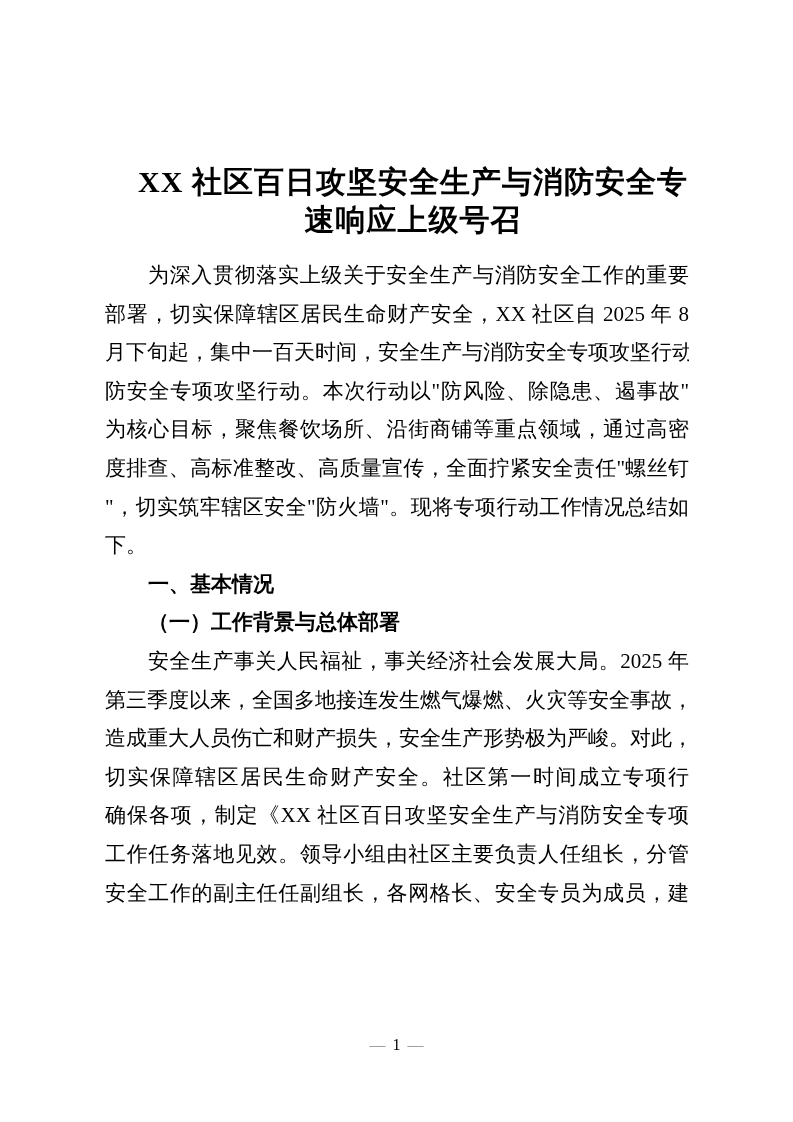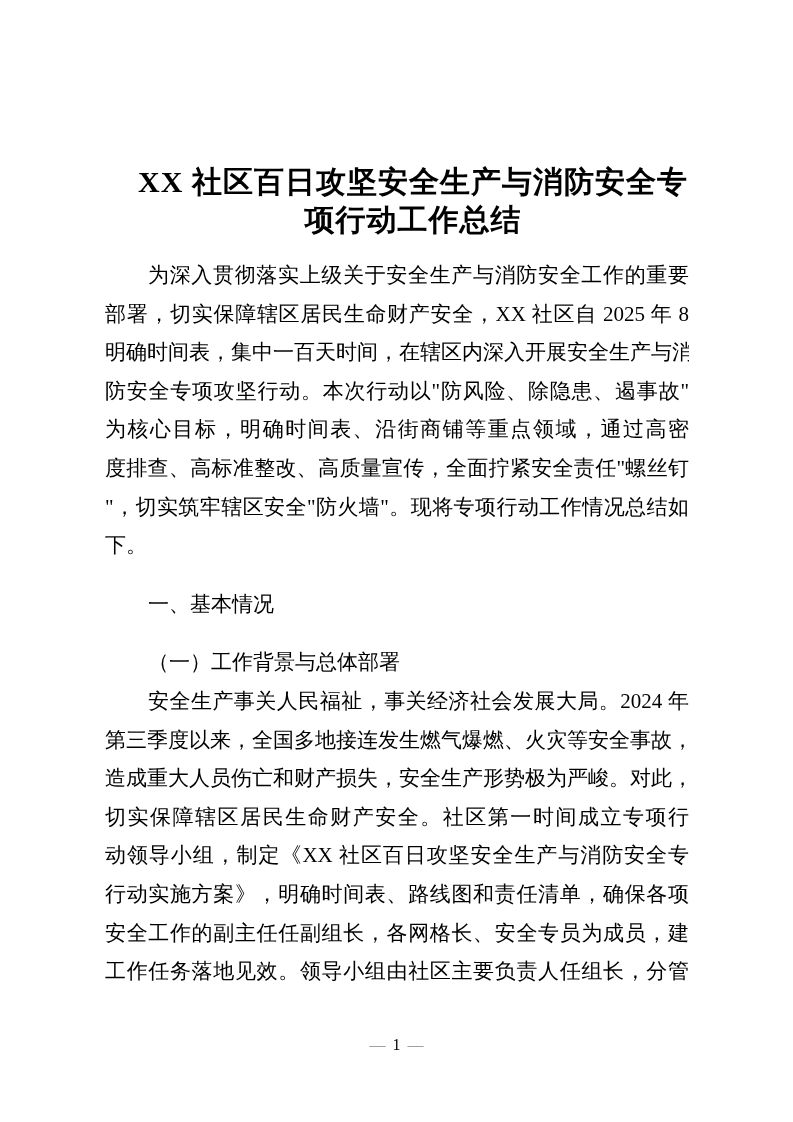--- a/index.html
+++ b/index.html
@@ -48,23 +48,22 @@
     white-space: nowrap;
   }
   .line.first {
     padding-left: 43px;
   }
   .line.short {
     text-align-last: left;
     white-space: normal;
   }
   .line.heading {
-    font-weight: normal;
+    font-weight: bold;
     text-align-last: left;
-    margin-top: 20px;
   }
   .page-footer {
     position: absolute;
     top: 1033px;
     left: 0;
     width: 793px;
     text-align: center;
     font-size: 16px;
     line-height: 24px;
   }
@@ -76,43 +75,42 @@
     color: #000000;
   }
 </style>
 </head>
 <body>
 
 <div class="page">
 
   <h1 class="doc-title">
     <span class="title-line">XX 社区百日攻坚安全生产与消防安全专</span>
-    <span class="title-line">项行动工作总结</span>
+    <span class="title-line">速响应上级号召</span>
   </h1>
 
   <div class="doc-body">
     <div class="line first">为深入贯彻落实上级关于安全生产与消防安全工作的重要</div>
     <div class="line">部署，切实保障辖区居民生命财产安全，XX 社区自 2025 年 8</div>
-    <div class="line">明确时间表，集中一百天时间，在辖区内深入开展安全生产与消</div>
+    <div class="line">月下旬起，集中一百天时间，安全生产与消防安全专项攻坚行动</div>
     <div class="line">防安全专项攻坚行动。本次行动以"防风险、除隐患、遏事故"</div>
-    <div class="line">为核心目标，明确时间表、沿街商铺等重点领域，通过高密</div>
+    <div class="line">为核心目标，聚焦餐饮场所、沿街商铺等重点领域，通过高密</div>
     <div class="line">度排查、高标准整改、高质量宣传，全面拧紧安全责任"螺丝钉</div>
     <div class="line">"，切实筑牢辖区安全"防火墙"。现将专项行动工作情况总结如</div>
     <div class="line short">下。</div>
 
     <div class="line heading first">一、基本情况</div>
     <div class="line heading first">（一）工作背景与总体部署</div>
 
-    <div class="line first">安全生产事关人民福祉，事关经济社会发展大局。2024 年</div>
+    <div class="line first">安全生产事关人民福祉，事关经济社会发展大局。2025 年</div>
     <div class="line">第三季度以来，全国多地接连发生燃气爆燃、火灾等安全事故，</div>
     <div class="line">造成重大人员伤亡和财产损失，安全生产形势极为严峻。对此，</div>
     <div class="line">切实保障辖区居民生命财产安全。社区第一时间成立专项行</div>
-    <div class="line">动领导小组，制定《XX 社区百日攻坚安全生产与消防安全专</div>
-    <div class="line">行动实施方案》，明确时间表、路线图和责任清单，确保各项</div>
+    <div class="line">确保各项，制定《XX 社区百日攻坚安全生产与消防安全专项</div>
+    <div class="line">工作任务落地见效。领导小组由社区主要负责人任组长，分管</div>
     <div class="line">安全工作的副主任任副组长，各网格长、安全专员为成员，建</div>
-    <div class="line">工作任务落地见效。领导小组由社区主要负责人任组长，分管</div>
   </div>
 
   <div class="page-footer">
     <span class="dash">—</span><span class="num">1</span><span class="dash">—</span>
   </div>
 
 </div>
 
 </body></html>

